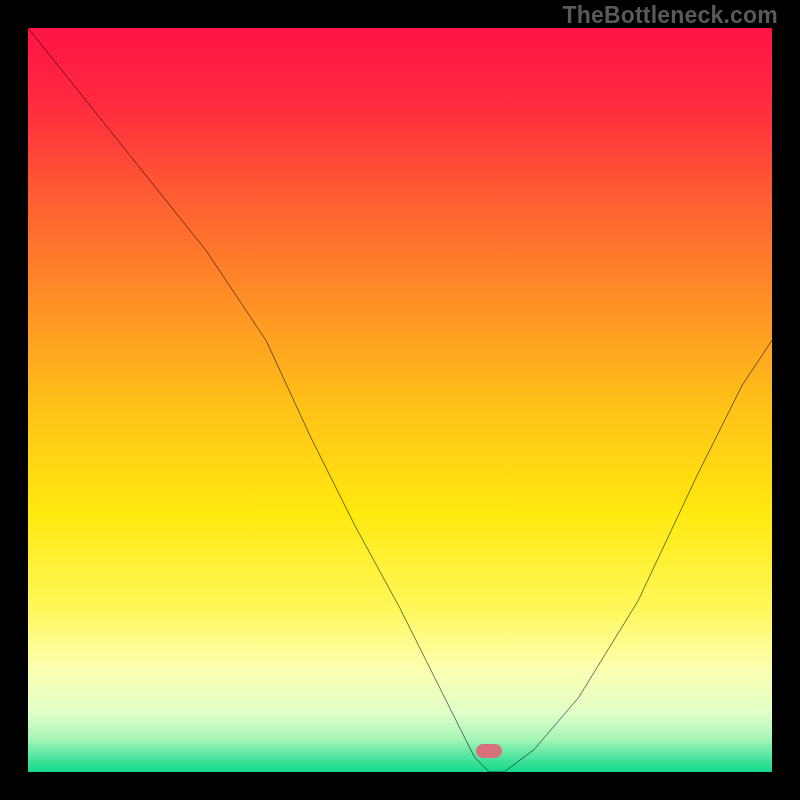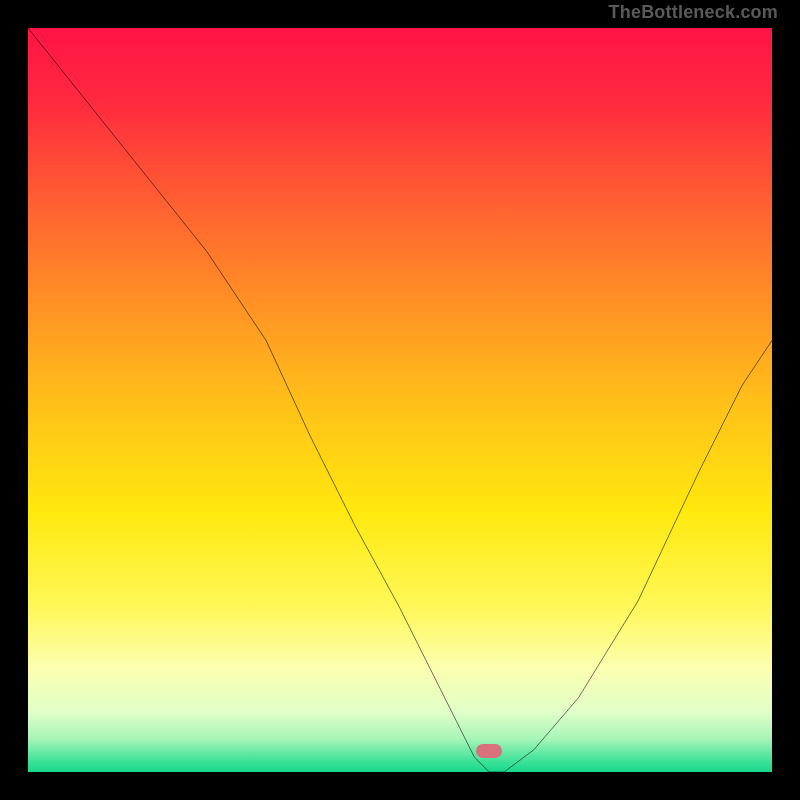--- a/index.html
+++ b/index.html
@@ -38,21 +38,21 @@
     top: 0;
     left: 0;
     width: 100%;
     height: 100%;
   }
   .attribution {
     position: absolute;
     top: 2px;
     right: 22px;
     font-family: Arial, Helvetica, sans-serif;
-    font-size: 18px;
+    font-size: 23px;
     font-weight: 600;
     color: #5a5a5a;
     letter-spacing: 0.2px;
   }
   .marker {
     position: absolute;
     width: 26px;
     height: 14px;
     border-radius: 7px;
     background: #d9717d;

